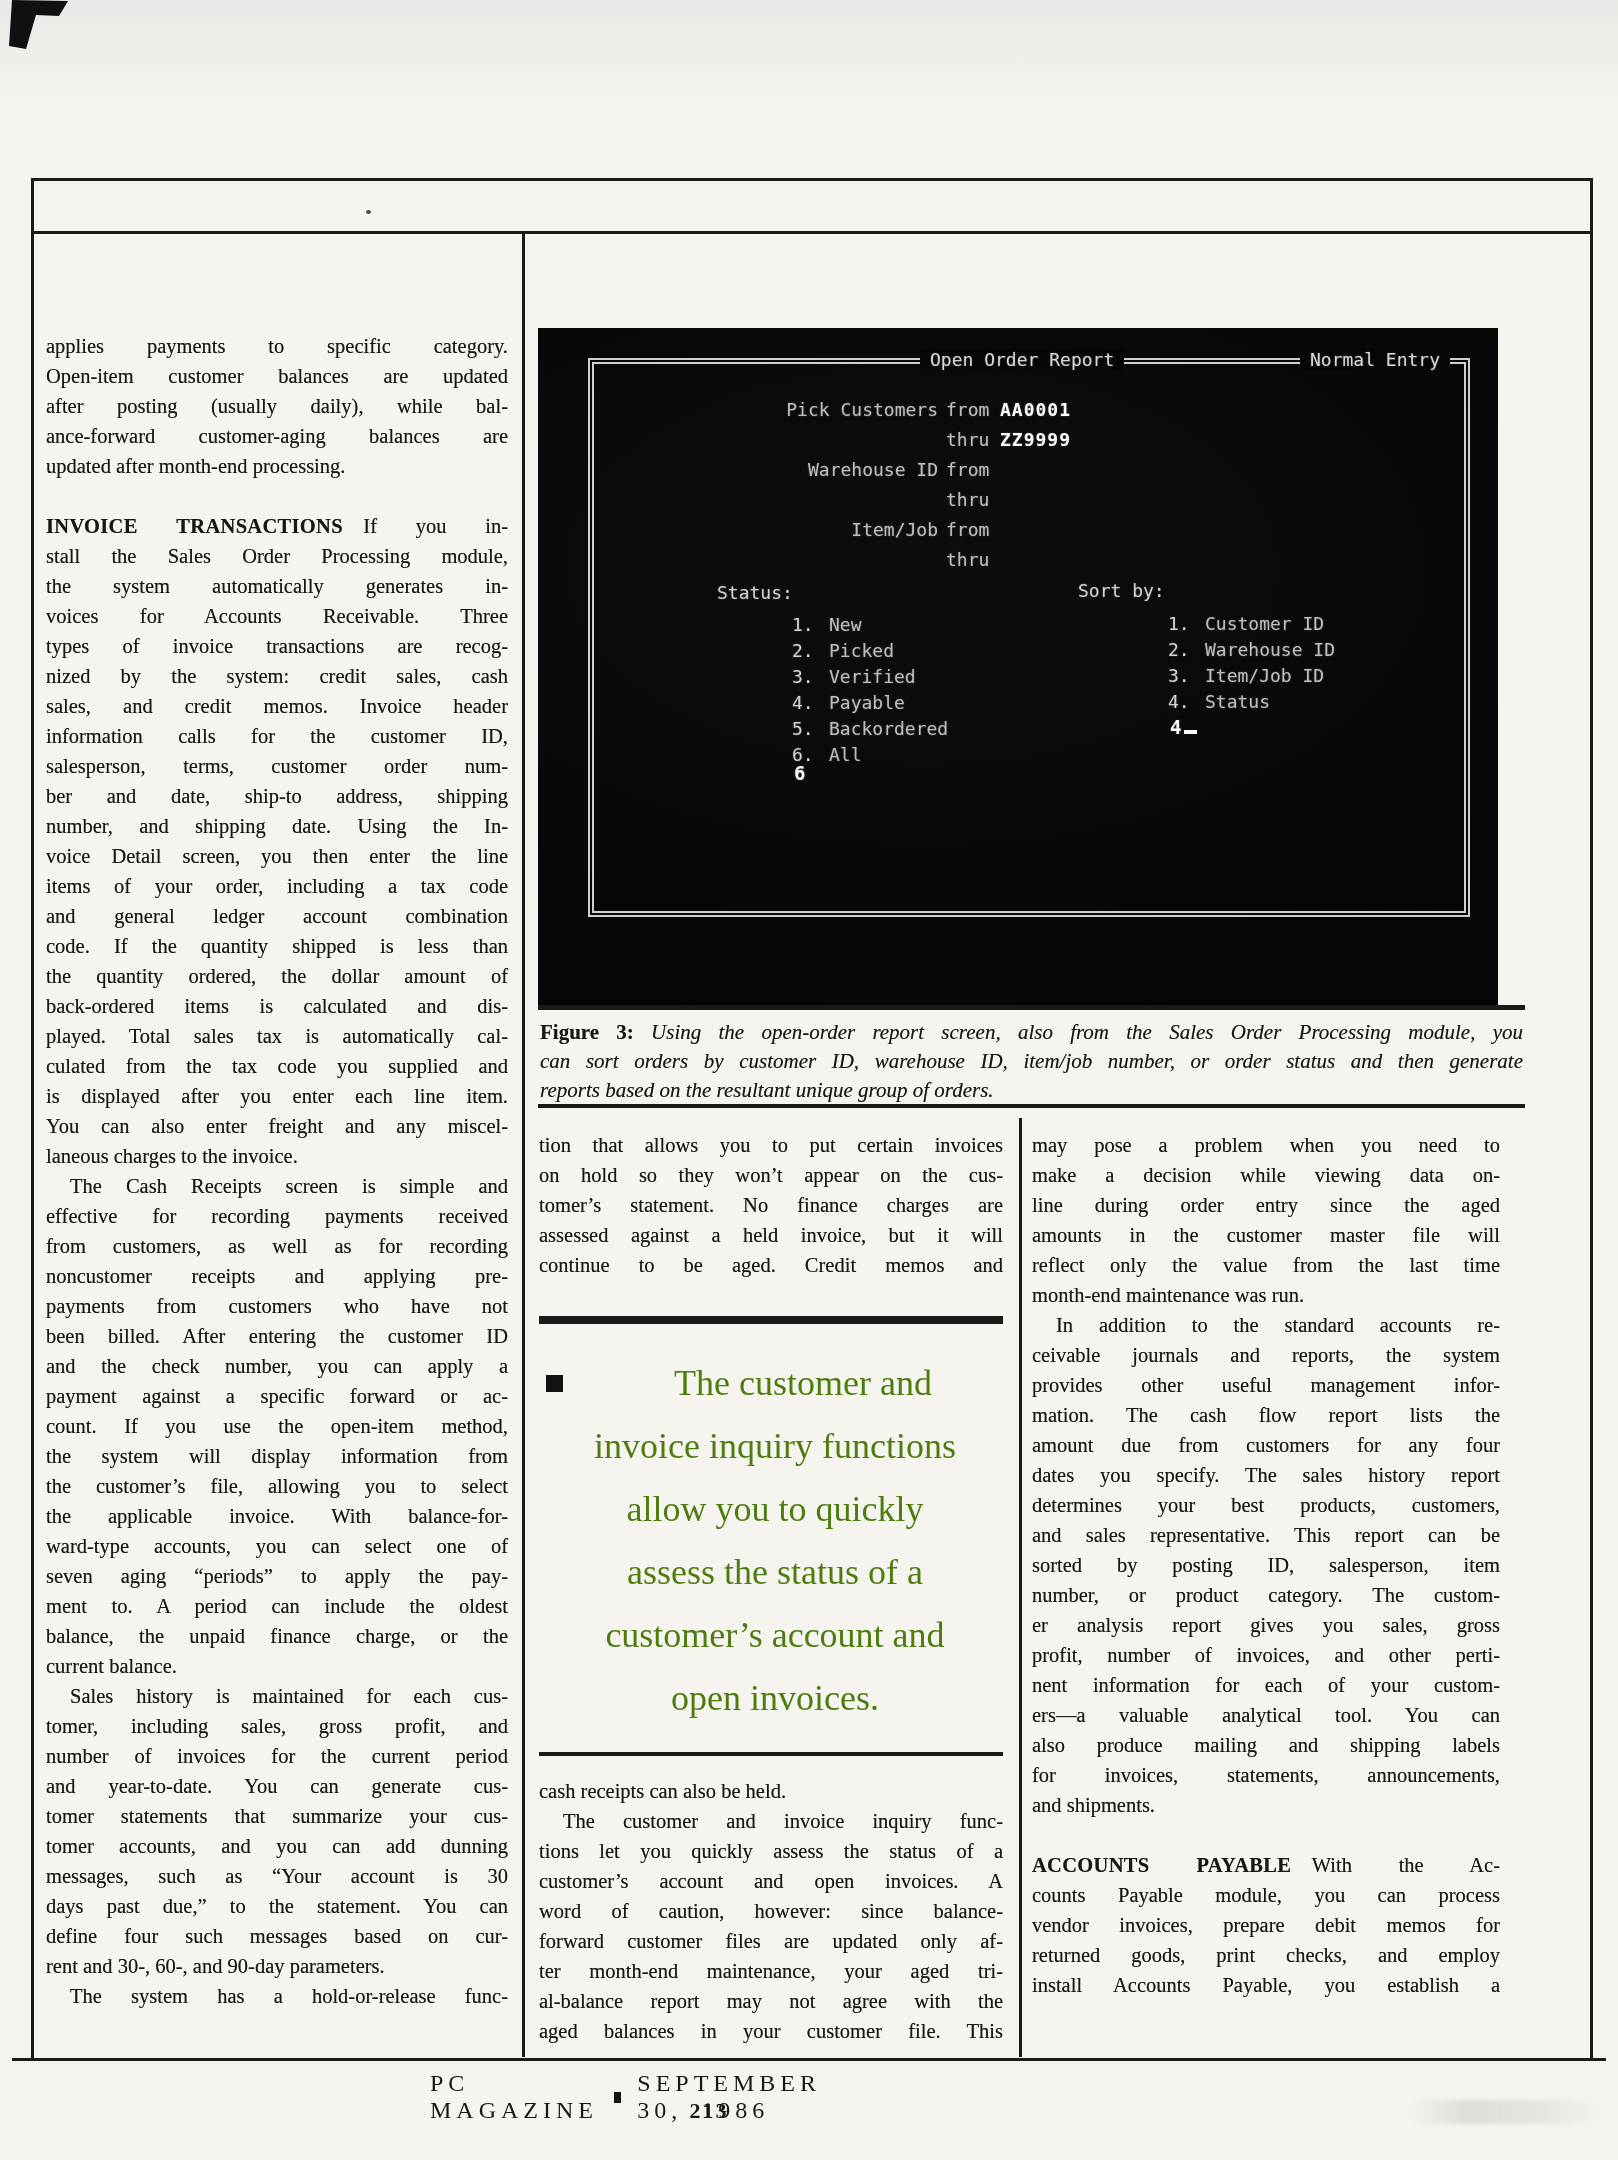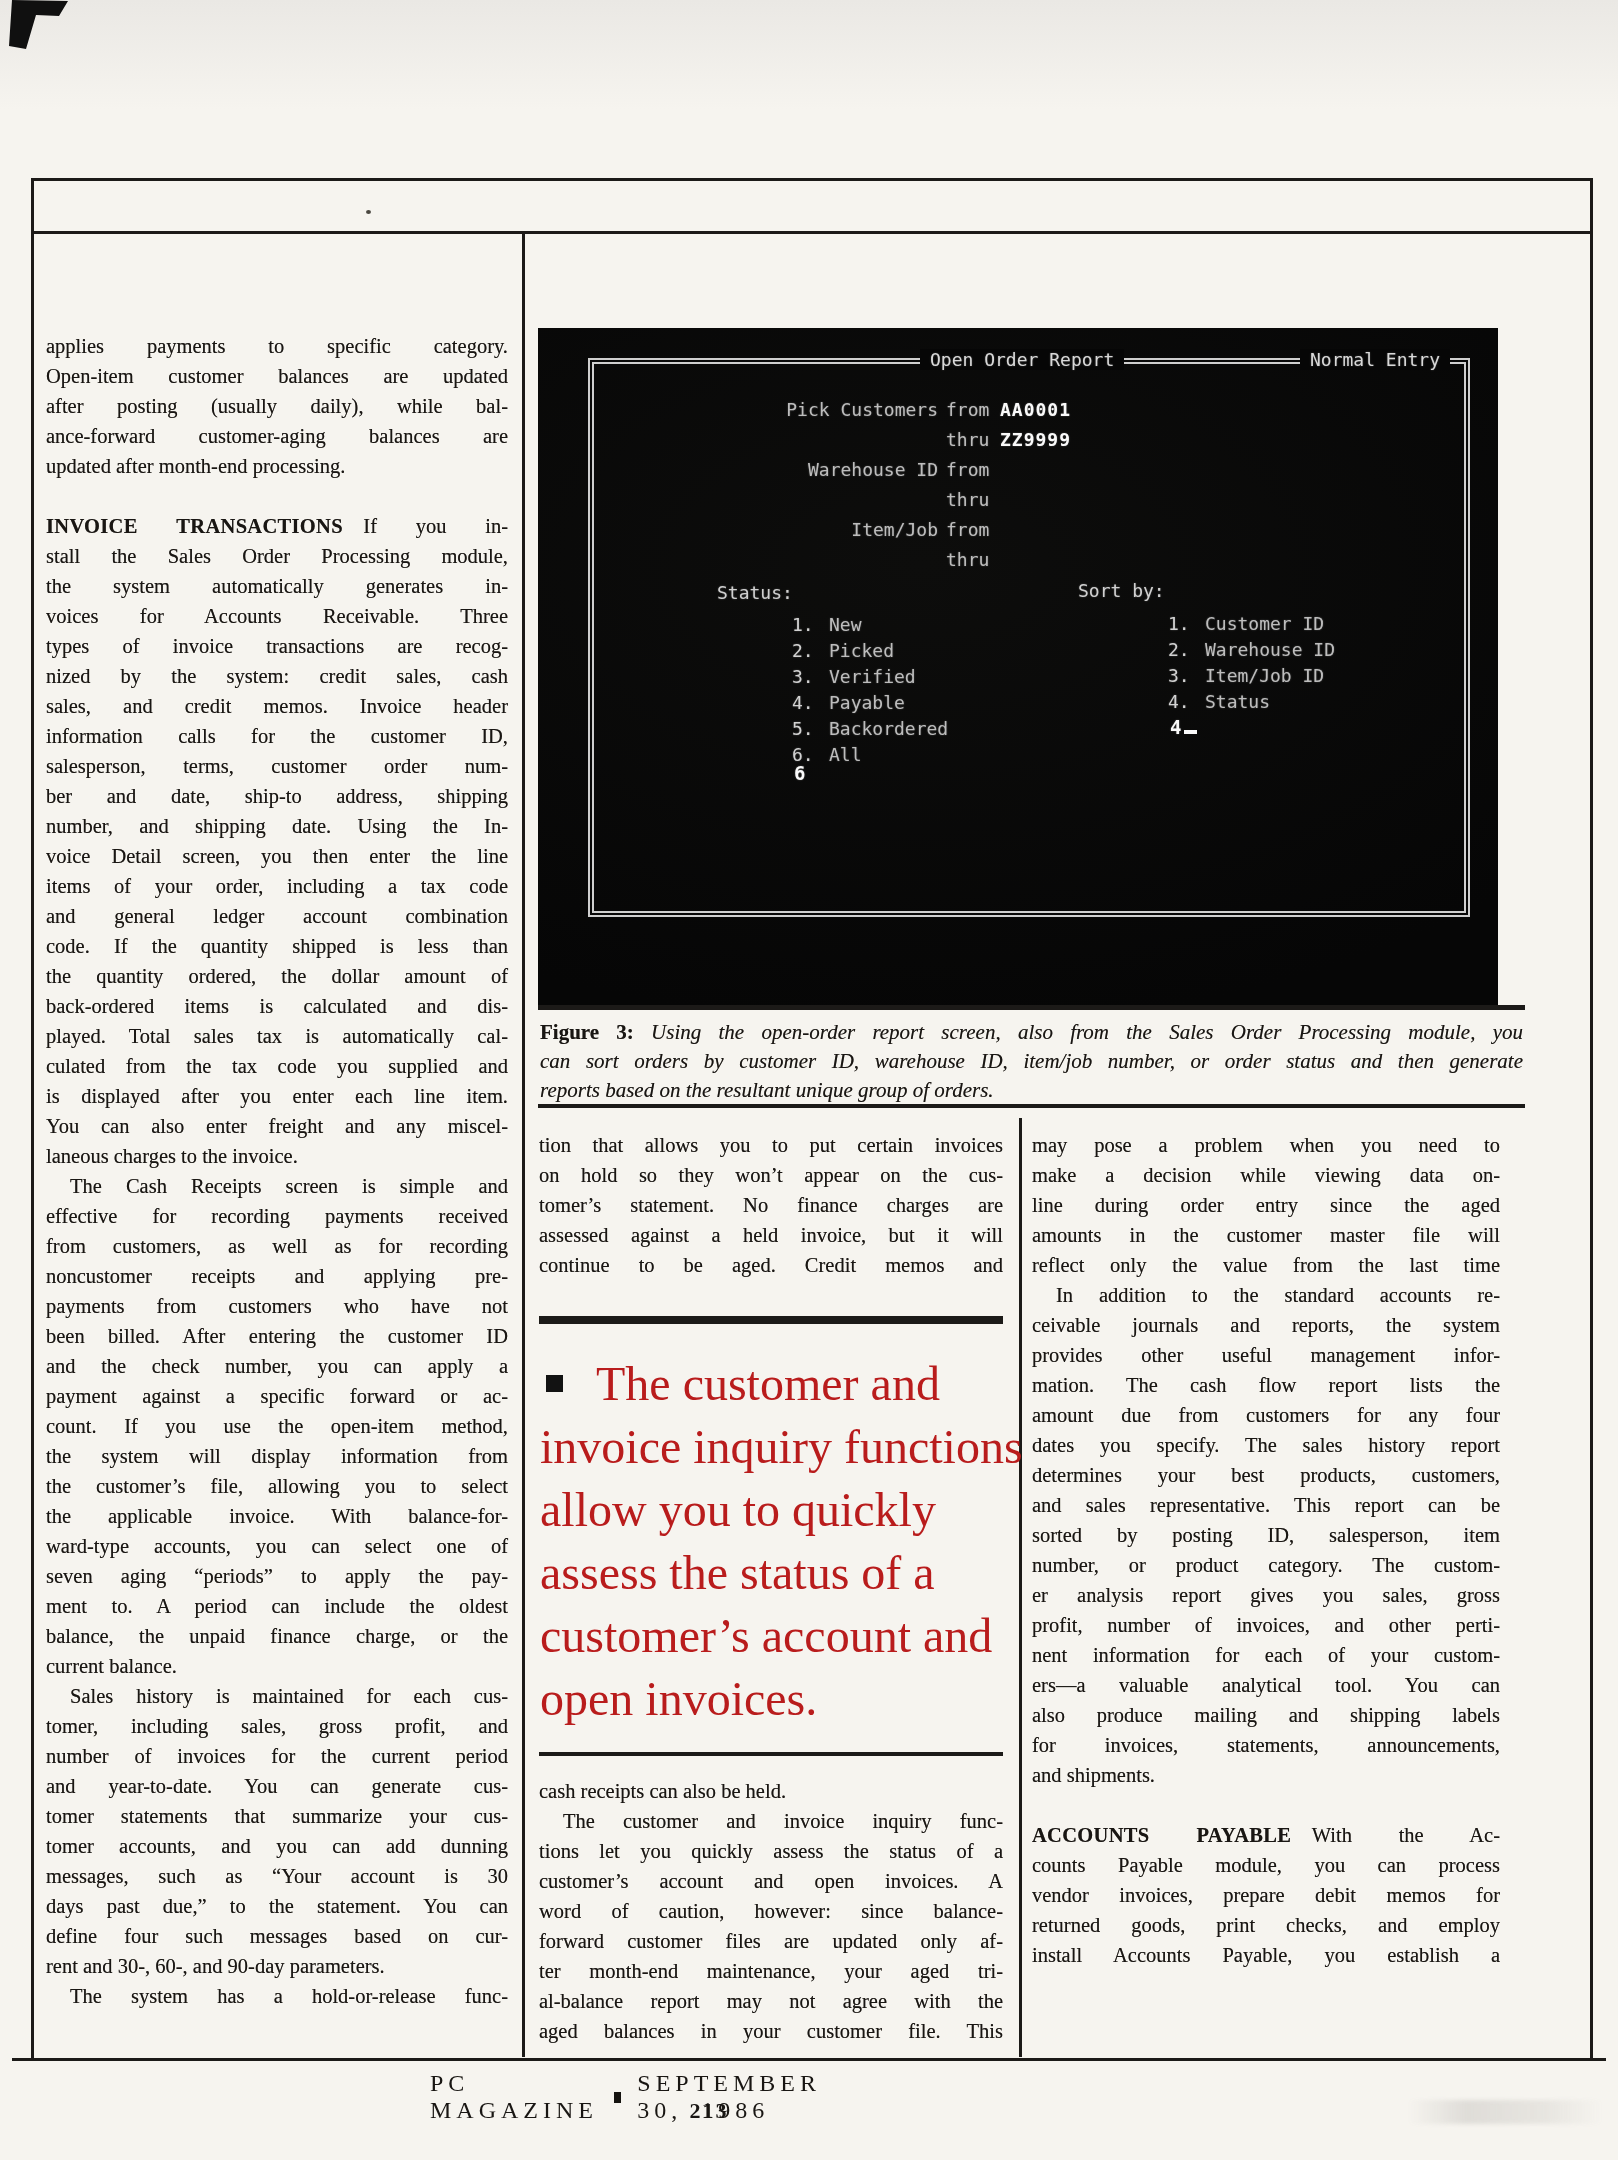--- a/index.html
+++ b/index.html
@@ -22,21 +22,21 @@
   .para.gap{margin-top:30px;}
   b{font-weight:700;letter-spacing:.3px;}
 
   
   .caption{position:absolute;font-size:21px;line-height:29px;font-style:italic;
            text-shadow:0 0 .6px rgba(25,20,14,.5);}
   .caption .jline{height:29px;}
   .caption b{font-style:normal;letter-spacing:0;}
 
   
-  .pullquote{position:absolute;font-size:48px;line-height:63px;color:#b91c1c;}
+  .pullquote{position:absolute;font-size:36px;line-height:63px;color:#4d7c0f;text-align:center;}
   .pullquote div{white-space:nowrap;}
   .pullquote div:first-child{text-indent:56px;}
   .pq-bullet{position:absolute;width:17px;height:17px;background:#121212;}
 
   
   .terminal{position:absolute;font-family:"DejaVu Sans Mono",monospace;font-size:18px;
             color:var(--terminal_text,#bdbdbd);
             background:radial-gradient(120% 95% at 40% 35%, #0d0d0c 0%, var(--terminal_bg,#060606) 72%);
             text-shadow:0 0 2px rgba(255,255,255,.28);}
   .tbox{position:absolute;left:50px;top:30px;width:870px;height:547px;
@@ -288,20 +288,21 @@
       </div>
     </div>
 
   <div class="col" style="left:1032px;top:1130px;width:468px">
       <div class="para">
         <div class="jline">may pose a problem when you need to</div>
         <div class="jline">make a decision while viewing data on-</div>
         <div class="jline">line during order entry since the aged</div>
         <div class="jline">amounts in the customer master file will</div>
         <div class="jline">reflect only the value from the last time</div>
+        <div class="jline plast">month-end maintenance was run.</div>
       </div>
       <div class="para">
         <div class="jline ind">In addition to the standard accounts re-</div>
         <div class="jline">ceivable journals and reports, the system</div>
         <div class="jline">provides other useful management infor-</div>
         <div class="jline">mation. The cash flow report lists the</div>
         <div class="jline">amount due from customers for any four</div>
         <div class="jline">dates you specify. The sales history report</div>
         <div class="jline">determines your best products, customers,</div>
         <div class="jline">and sales representative. This report can be</div>

